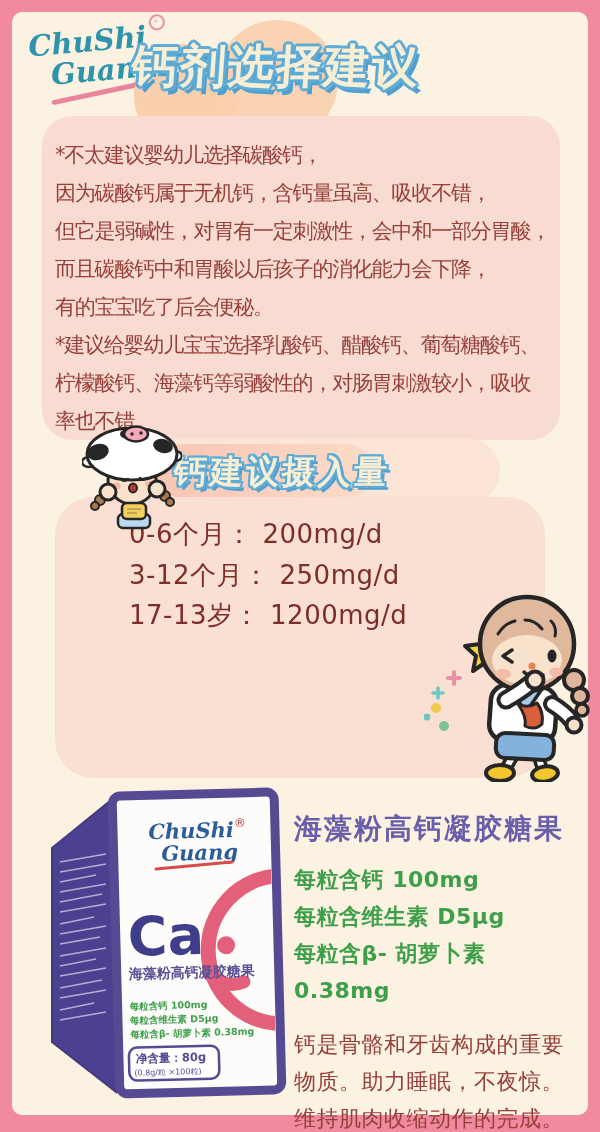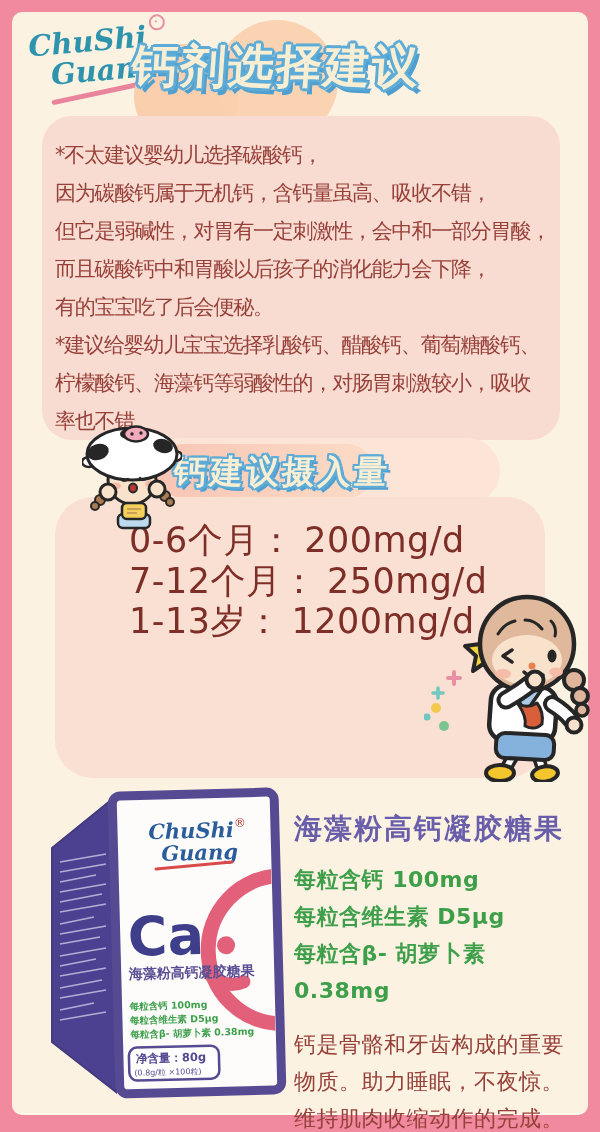--- a/index.html
+++ b/index.html
@@ -29,21 +29,21 @@
   
   .pill-outer{position:absolute;left:148px;top:438px;width:352px;height:66px;border-radius:33px;background:#fce4d6;}
   .pill-outer::before{content:"";position:absolute;left:-13px;top:22px;width:0;height:0;border-top:10px solid transparent;border-bottom:10px solid transparent;border-right:16px solid #fce4d6;}
   .pill-inner{position:absolute;left:156px;top:444px;width:218px;height:54px;border-radius:27px;background:linear-gradient(90deg,#f8c5b5,#fbdcc6);}
   .intake-heading{position:absolute;left:174px;top:450px;font-size:33px;font-weight:bold;letter-spacing:3px;color:#f7eed4;transform:skewX(-4deg);z-index:2;
     text-shadow:-2px -2px 0 #5dabd7,2px -2px 0 #5dabd7,-2px 2px 0 #5dabd7,2px 2px 0 #5dabd7,-2px 0 0 #5dabd7,2px 0 0 #5dabd7,0 -2px 0 #5dabd7,0 2px 0 #5dabd7,4px 4px 0 #4f9fd0;}
   .cow-wrap{position:absolute;left:82px;top:424px;width:100px;height:106px;z-index:3;}
 
   
   .intake-box{position:absolute;left:55px;top:497px;width:490px;height:281px;background:#fadfd3;border-radius:38px;box-sizing:border-box;padding:20px 0 0 74px;}
-  .intake-row{height:40.5px;font-size:35px;color:#7d2e27;letter-spacing:0.5px;}
+  .intake-row{height:40.5px;font-size:26px;color:#7d2e27;letter-spacing:0.5px;}
   .intake-row .amount{margin-left:10px;}
   .girl-wrap{position:absolute;left:424px;top:586px;width:166px;height:196px;z-index:4;}
 
   
   .pbox{position:absolute;left:36px;top:784px;width:254px;height:322px;}
   .info{position:absolute;left:294px;top:810px;width:278px;}
   .info-title{font-size:28px;font-weight:bold;letter-spacing:2px;color:#695ea9;}
   .claims{margin-top:13px;}
   .claim{font-size:22px;line-height:37px;font-weight:600;color:#3e9f4a;letter-spacing:0.5px;}
   .desc{margin-top:17px;font-size:22px;line-height:37px;color:#964039;letter-spacing:0.5px;}
@@ -112,24 +112,24 @@
       <path d="M45,85 h14 M45,89 h10" stroke="#b9935a" stroke-width="1.6"></path>
     </svg>
   </div>
 
   <div class="intake-box">
     <div>
         <div class="intake-row">
         <span class="age">0-6个月：</span><span class="amount">200mg/d</span>
       </div>
         <div class="intake-row">
-        <span class="age">7-12个月：</span><span class="amount">250mg/d</span>
+        <span class="age">3-12个月：</span><span class="amount">250mg/d</span>
       </div>
         <div class="intake-row">
-        <span class="age">1-13岁：</span><span class="amount">1200mg/d</span>
+        <span class="age">17-13岁：</span><span class="amount">1200mg/d</span>
       </div>
       </div>
   </div>
 
   <div class="girl-wrap">
     <svg viewBox="0 0 166 196" width="166" height="196">
       <path d="M30,86 v12 M24,92 h12" stroke="#e98fa4" stroke-width="4" stroke-linecap="round"></path>
       <path d="M14,102 v10 M9,107 h10" stroke="#6fc7c0" stroke-width="3.5" stroke-linecap="round"></path>
       <circle cx="12" cy="122" r="5" fill="#f2c94c"></circle>
       <circle cx="3" cy="131" r="3.5" fill="#6fc7c0"></circle>

